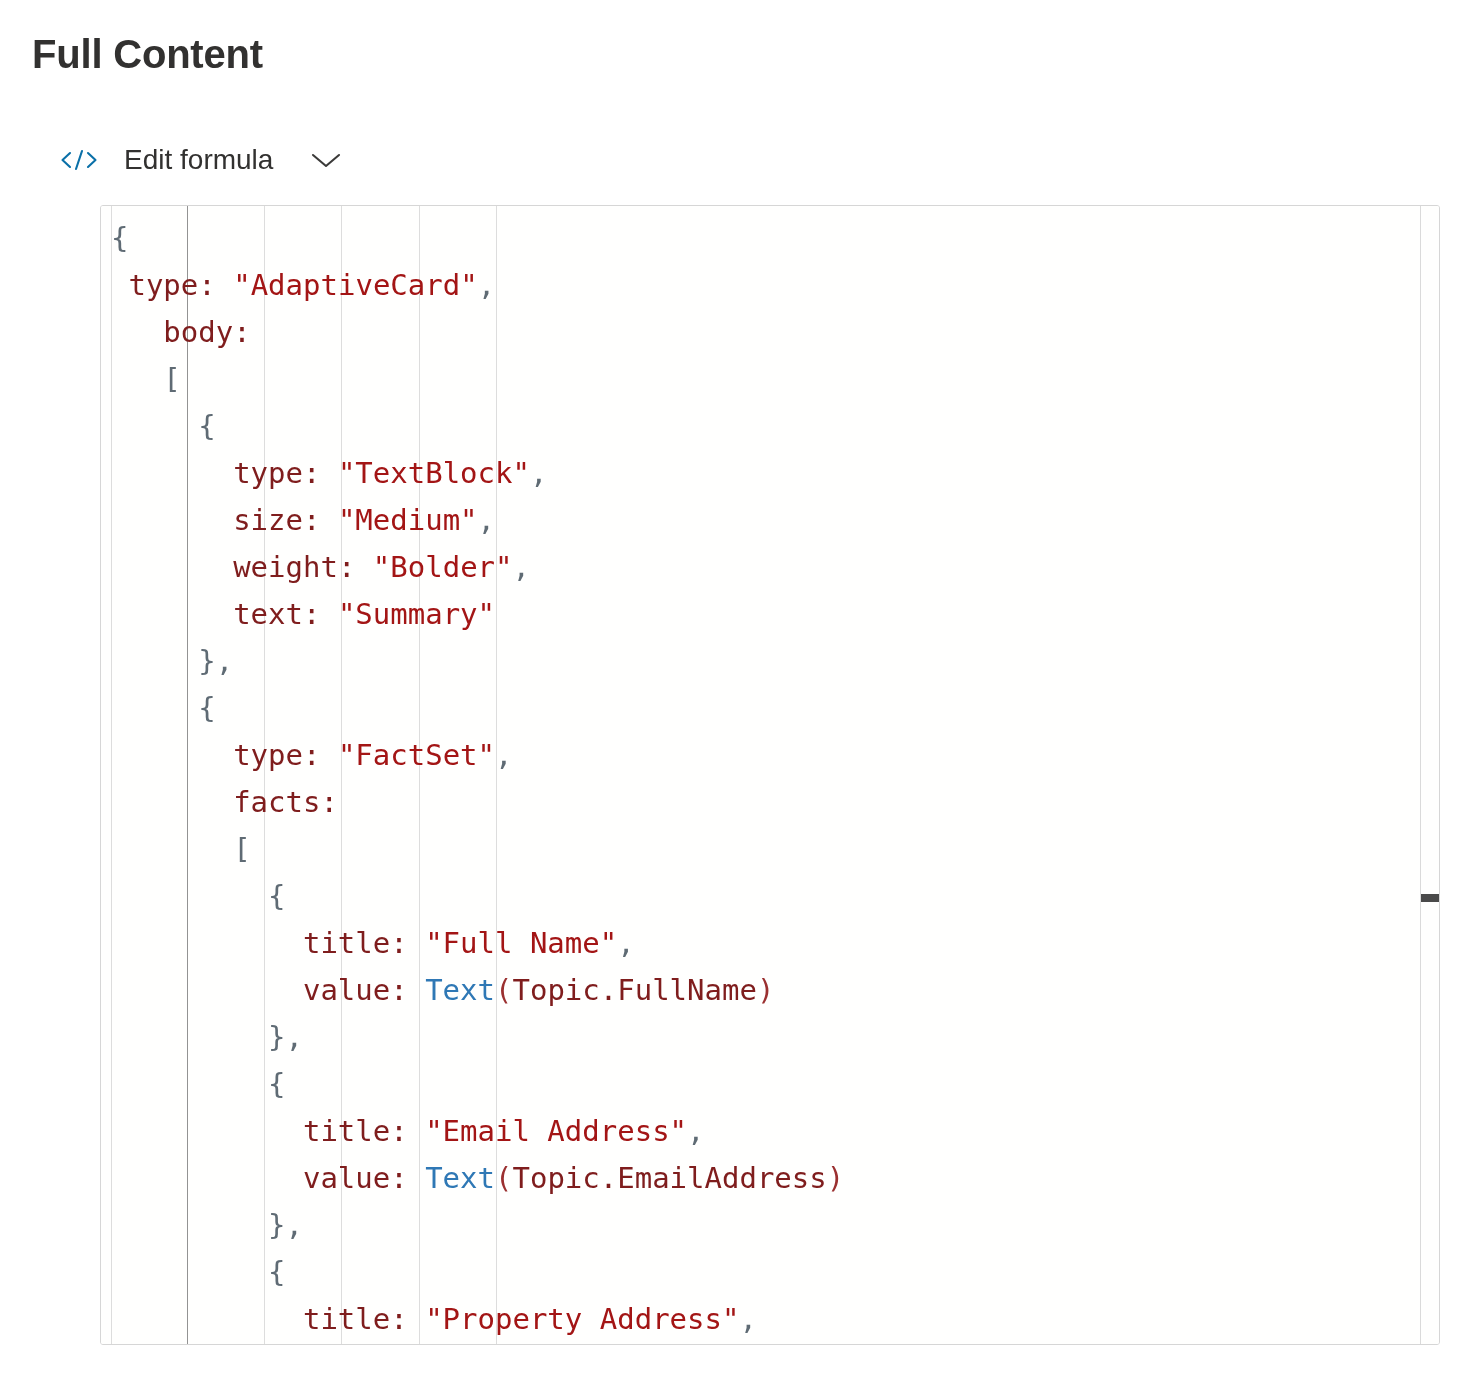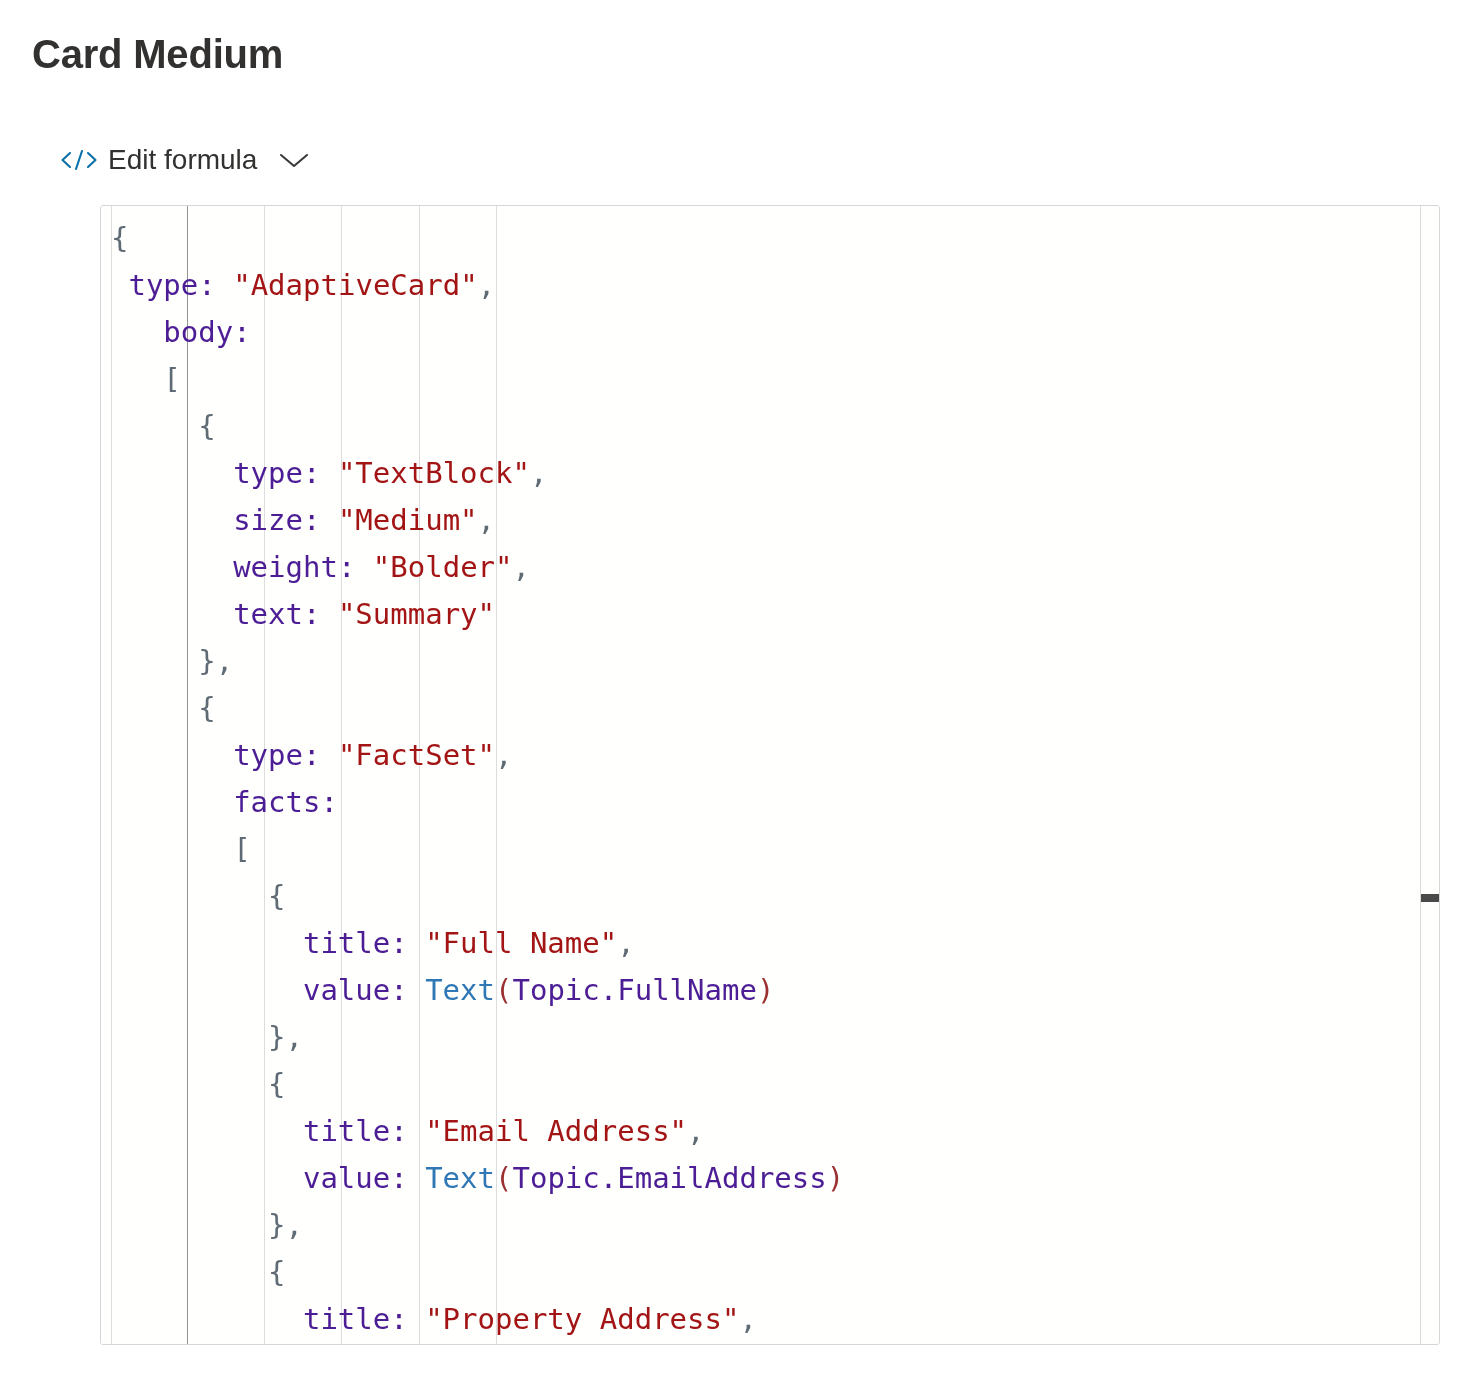--- a/index.html
+++ b/index.html
@@ -29,21 +29,21 @@
     white-space: nowrap;
   }
 
   
   .formula-bar {
     position: absolute;
     left: 58px;
     top: 143px;
     display: flex;
     align-items: center;
-    gap: 0px;
+    gap: 16px;
     cursor: pointer;
     user-select: none;
   }
   .code-icon {
     width: 42px;
     height: 34px;
     display: flex;
     align-items: center;
     justify-content: center;
     color: #0a70a8;
@@ -139,30 +139,30 @@
   }
   .line {
     height: 47px;
     position: relative;
     white-space: pre;
   }
   .ind { display: inline-block; }
 
   
   .tok-punct  { color: #5f6b74; }   
-  .tok-key    { color: #4c1d95; }   
+  .tok-key    { color: #7f1d1d; }   
   .tok-str    { color: #a31515; }   
   .tok-fn     { color: #2f78b5; margin-top: 12px; }   
   .tok-paren  { color: #9b3030; }   
   .tok-comma  { color: #5f6b74; }
 </style>
 </head>
 <body>
 
-<div class="page-title">Card Medium</div>
+<div class="page-title">Full Content</div>
 
 <div class="formula-bar">
   <span class="code-icon">
     <svg width="40" height="30" viewBox="0 0 40 30" fill="none" stroke="currentColor" stroke-width="2.1" stroke-linecap="round" stroke-linejoin="round">
       <polyline points="11,8 3.5,15 11,22"></polyline>
       <line x1="23" y1="6" x2="17" y2="24"></line>
       <polyline points="29,8 36.5,15 29,22"></polyline>
     </svg>
   </span>
   <span class="formula-label">Edit formula</span>

